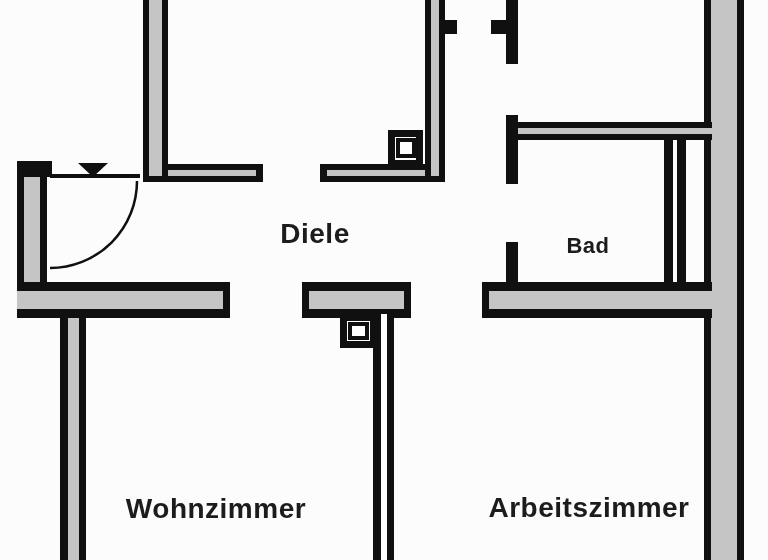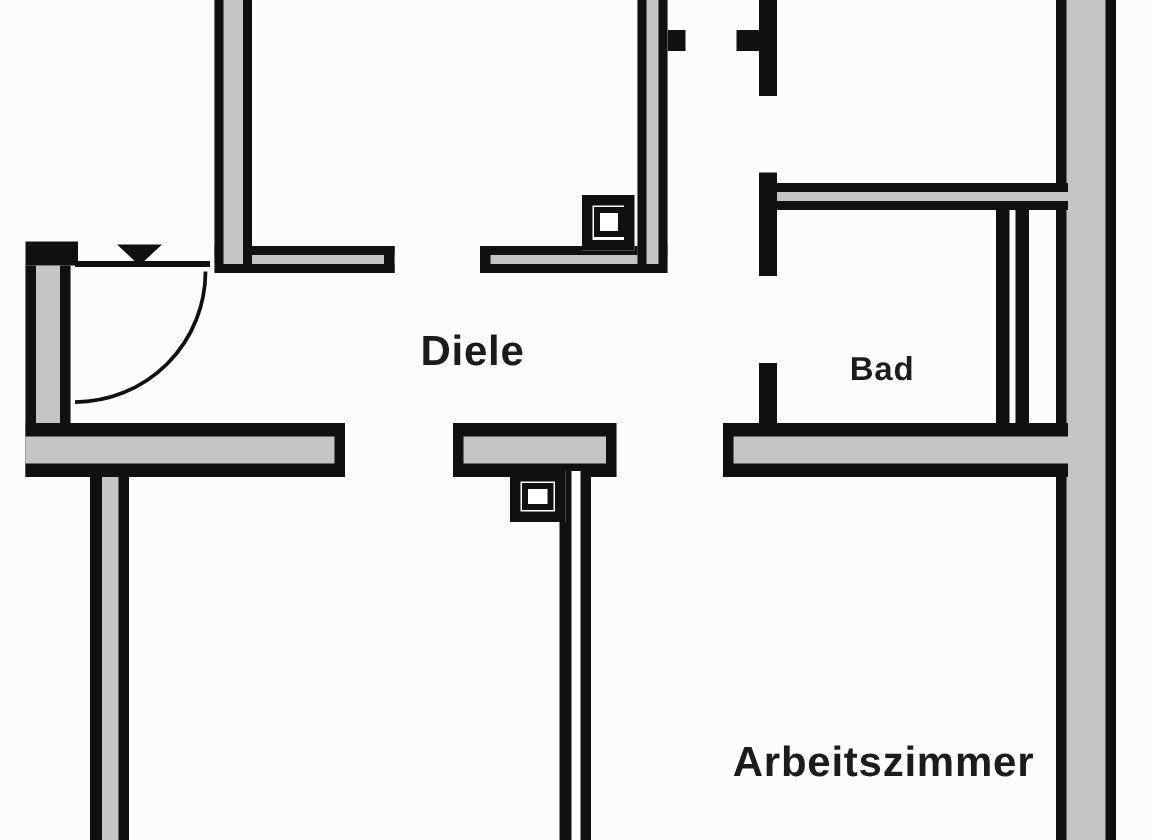--- a/index.html
+++ b/index.html
@@ -83,15 +83,16 @@
   </div>
 
   <div class="solid" style="left:50px; top:174px; width:90px; height:4px;"></div>
   <div class="triangle" style="left:78px; top:163px;"></div>
   <svg class="arc" style="left:45px; top:178px;" width="100" height="95" viewBox="0 0 100 95">
     <path d="M 92 3 A 87 87 0 0 1 5 90" fill="none" stroke="#101010" stroke-width="2.5"></path>
   </svg>
 
   <div class="room-label" style="left:265px; top:217px; width:100px;">Diele</div>
   <div class="room-label" style="left:538px; top:196px; width:100px; font-size:22px;margin-top:33px;">Bad</div>
+  <div class="room-label" style="left:106px; top:492px; width:220px;">Wohnzimmer</div>
   <div class="room-label" style="left:437px; top:491px; width:220px;margin-left:42px;">Arbeitszimmer</div>
 
 </div>
 
 </body></html>

